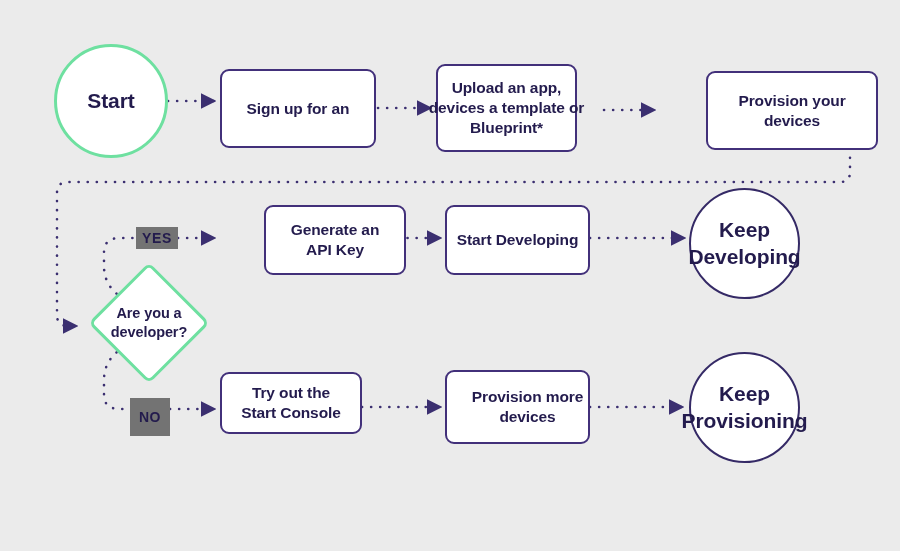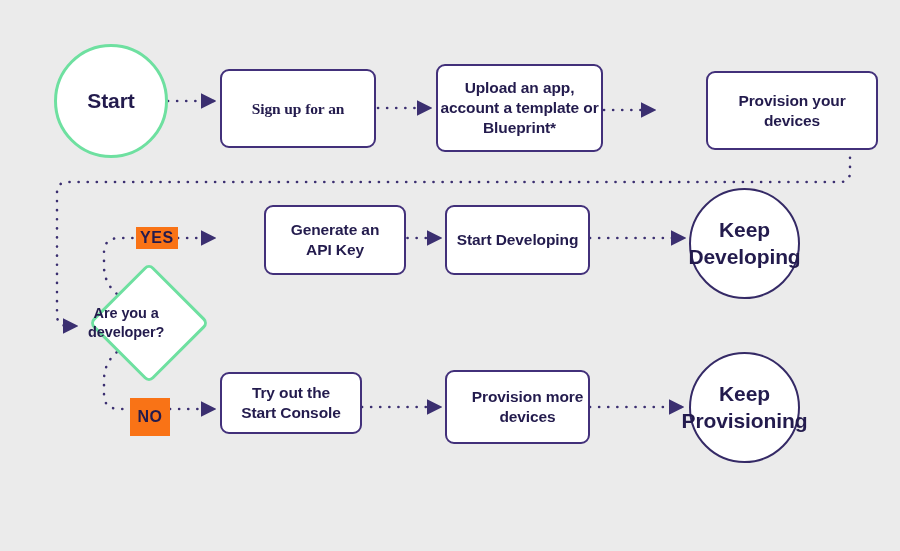--- a/index.html
+++ b/index.html
@@ -56,21 +56,21 @@
     font-size: 21px;
   }
 
   .circle-green { border: 3px solid #6ee0a0; }
   .circle-purple { border: 2.5px solid #352a66; }
 
   .diamond-wrap {
     position: absolute;
     display: flex;
     align-items: center;
-    justify-content: flex-start;
+    justify-content: center;
   }
 
   .diamond-shape {
     position: absolute;
     left: 50%;
     top: 50%;
     width: 86px;
     height: 86px;
     margin-left: -43px;
     margin-top: -43px;
@@ -90,24 +90,24 @@
     line-height: 1.3;
     letter-spacing: -0.1px;
     white-space: nowrap;
   }
 
   .edge-label {
     position: absolute;
     display: flex;
     align-items: center;
     justify-content: center;
-    background: #f97316;
+    background: #737373;
     color: #231b4d;
     font-weight: bold;
-    font-size: 16px;
+    font-size: 14px;
     letter-spacing: 0.6px;
   }
 
   .nowrap { white-space: nowrap; }
 </style>
 </head>
 <body>
 
 <div id="flow-root">
 
@@ -144,30 +144,30 @@
       <path d="M 362 407 L 440 407" marker-end="url(#arrow)"></path>
 
       <path d="M 590 407 L 682 407" marker-end="url(#arrow)"></path>
     </g>
   </svg>
 
   <div class="node node-circle circle-green" style="left:54px; top:44px; width:114px; height:114px;">
     <span>Start</span>
   </div>
 
-  <div class="node node-box" style="left:220px; top:69px; width:156px; height:79px;font-family:Liberation Serif, serif;">
+  <div class="node node-box" style="left:220px; top:69px; width:156px; height:79px;">
     <span>
       <span class="nowrap">Sign up for an</span><br>
     </span>
   </div>
 
-  <div class="node node-box" style="left:436px; top:64px; width:167px; height:88px;">
+  <div class="node node-box" style="left:436px; top:64px; width:141px; height:88px;">
     <span>
       <span class="nowrap">Upload an app,</span><br>
-      <span class="nowrap">account a template or</span><br>
+      <span class="nowrap">devices a template or</span><br>
       <span class="nowrap">Blueprint*</span>
     </span>
   </div>
 
   <div class="node node-box" style="left:658px; top:71px; width:172px; height:79px;margin-left:48px;">
     <span>
       <span class="nowrap">Provision your</span><br>
       <span class="nowrap">devices</span>
     </span>
   </div>

